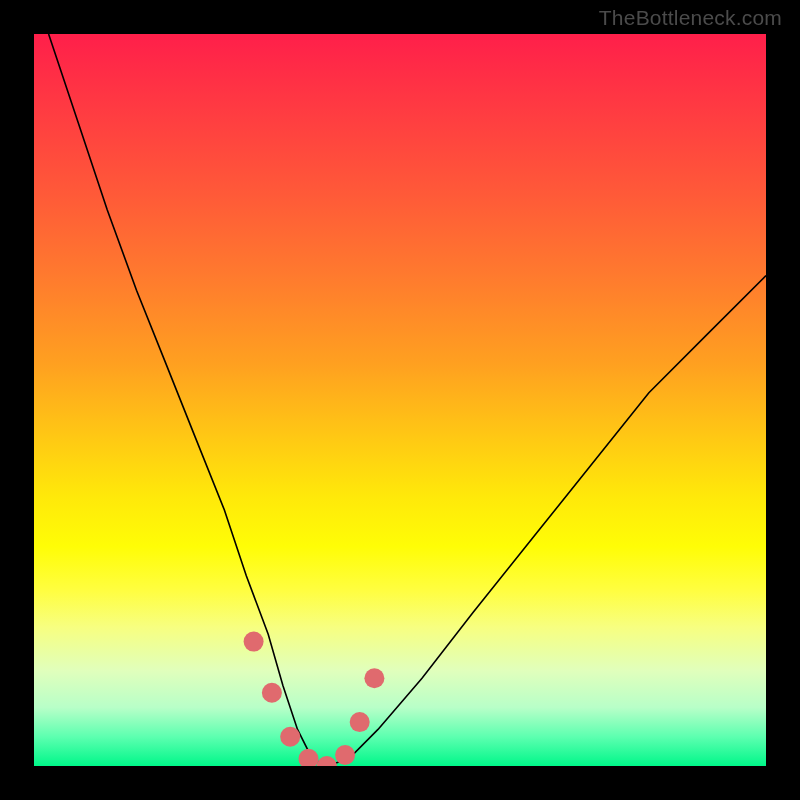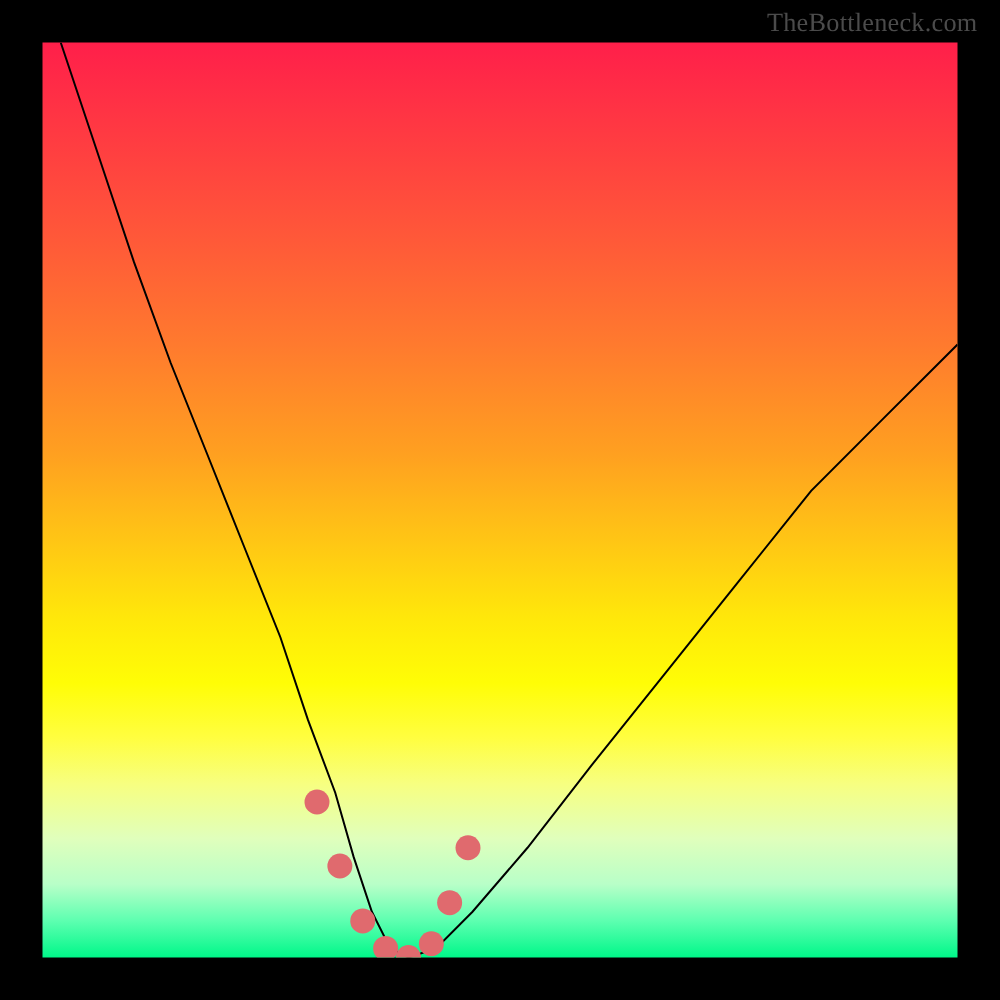--- a/index.html
+++ b/index.html
@@ -34,21 +34,20 @@
       #00f789 100%);
   }
   .watermark {
     position: absolute;
     top: 6px;
     right: 18px;
     color: #4b4b4b;
     font-size: 21px;
     letter-spacing: 0.2px;
     font-weight: 500;
-    font-family: Liberation Serif, serif;
   }
   svg.curve {
     position: absolute;
     left: 0;
     top: 0;
     width: 732px;
     height: 732px;
   }
 </style>
 </head>

